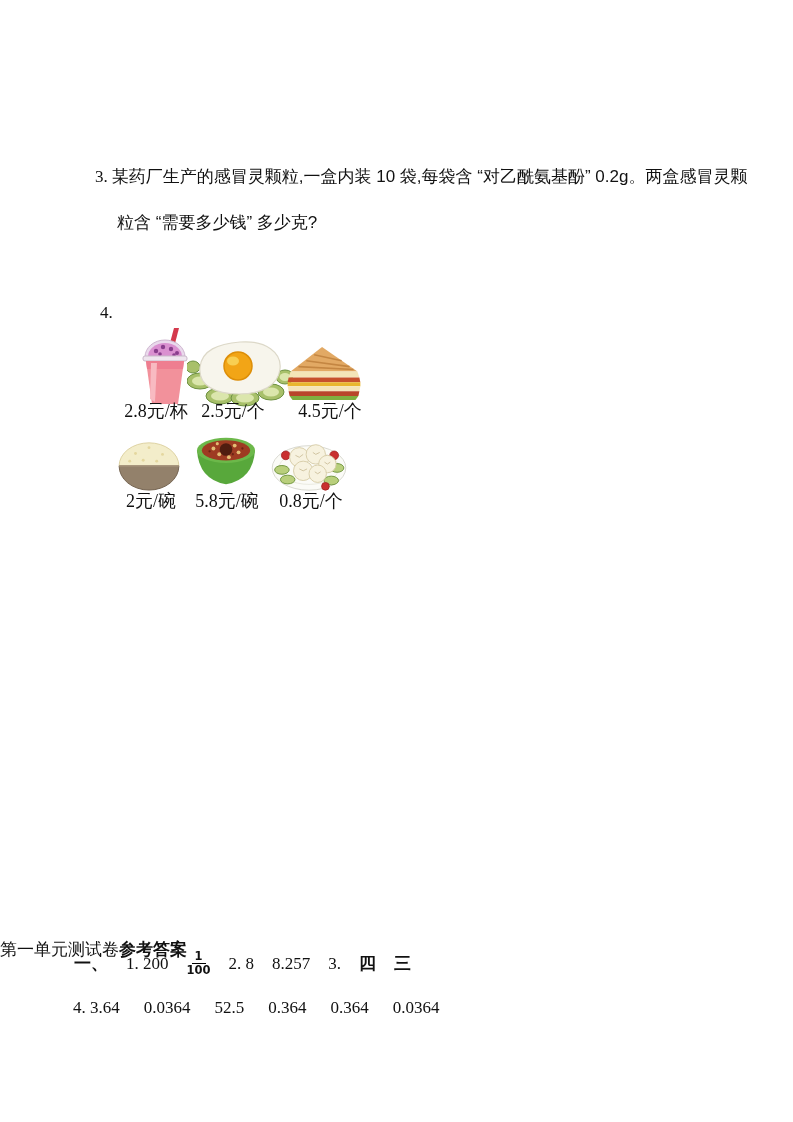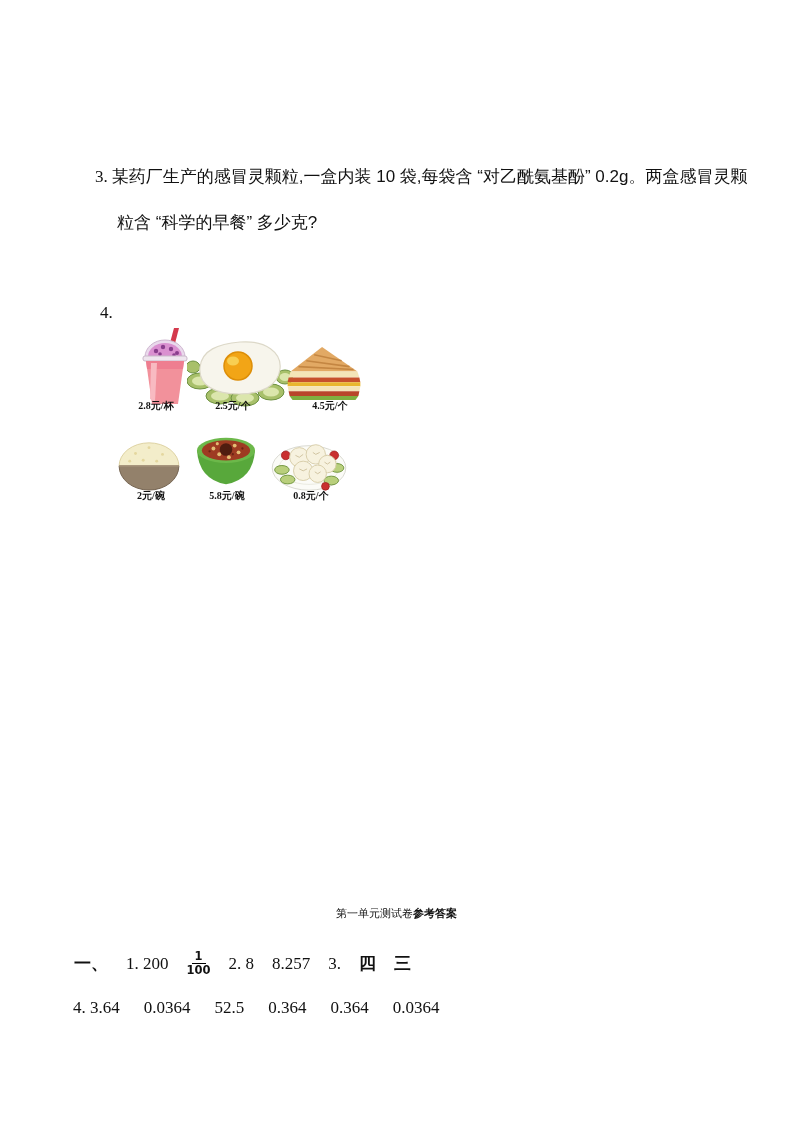--- a/index.html
+++ b/index.html
@@ -4,44 +4,44 @@
 <style>
   html,body{margin:0;padding:0;background:#ffffff;}
   .page{position:relative;width:793px;height:1122px;background:#ffffff;color:#111;
         font-family:"Liberation Sans",sans-serif;overflow:hidden;border-radius:30px;}
   .line{position:absolute;white-space:nowrap;font-size:17px;line-height:22px;}
   .serif{font-family:"Liberation Serif",serif;}
   .cn{font-family:"Liberation Sans",sans-serif;}
   .qnum{font-family:"Liberation Serif",serif;margin-right:4px;}
   .food{position:absolute;margin:0;padding:0;}
   .food svg{width:100%;height:100%;display:block;}
-  .price{position:absolute;font-size:10px;font-weight:700;text-align:center;
+  .price{position:absolute;font-size:18px;font-weight:400;text-align:center;
          font-family:"Liberation Serif",serif;white-space:nowrap;}
-  .ans-title{position:absolute;width:100%;text-align:center;font-size:11px;
-             font-family:"Liberation Serif",serif;}
+  .ans-title{position:absolute;width:100%;font-size:17px;
+             font-family:"Liberation Serif",serif;margin-top:32px;}
   .ans-title .bold-part{font-family:"Liberation Sans",sans-serif;font-weight:700;}
   .ansline{position:absolute;display:flex;align-items:center;
            font-family:"Liberation Serif",serif;font-size:17px;}
   .ansline.l1>span{margin-right:18px;}
   .ansline.l2>span{margin-right:24px;}
   .cnb{font-family:"Liberation Sans",sans-serif;font-weight:700;}
   .frac{display:inline-flex;flex-direction:column;align-items:center;
         font-family:"DejaVu Sans",sans-serif;font-size:11.5px;font-weight:700;line-height:1.15;}
   .frac .fn{border-bottom:1.4px solid #000;padding:0 3px;}
 </style>
 </head>
 <body>
 
 <div class="page">
 
   <div class="line" style="left:95px;top:166px">
     <span class="qnum">3.</span><span class="cn">某药厂生产的感冒灵颗粒,一盒内装 10 袋,每袋含 “对乙酰氨基酚” 0.2g。两盒感冒灵颗</span>
   </div>
   <div class="line" style="left:117px;top:212px">
-    <span class="cn">粒含 “科学的早餐” 多少克?</span>
+    <span class="cn">粒含 “需要多少钱” 多少克?</span>
   </div>
 
   <div class="line serif" style="left:100px;top:302px">4.</div>
 
   <figure class="food" style="left:133px;top:327px;width:64px;height:78px">
     <svg viewBox="0 0 64 78">
       <polygon points="34,27 41,1 46,1 39,28" fill="#d4394c"></polygon>
       <path d="M12,30 a20,17 0 0 1 40,0 z" fill="#ead9ec" stroke="#cdb6cf" stroke-width="1"></path>
       <path d="M15,30 a17,14 0 0 1 34,0 z" fill="#da90d0"></path>
       <circle cx="23" cy="24" r="2.2" fill="#8a3e8d"></circle>

